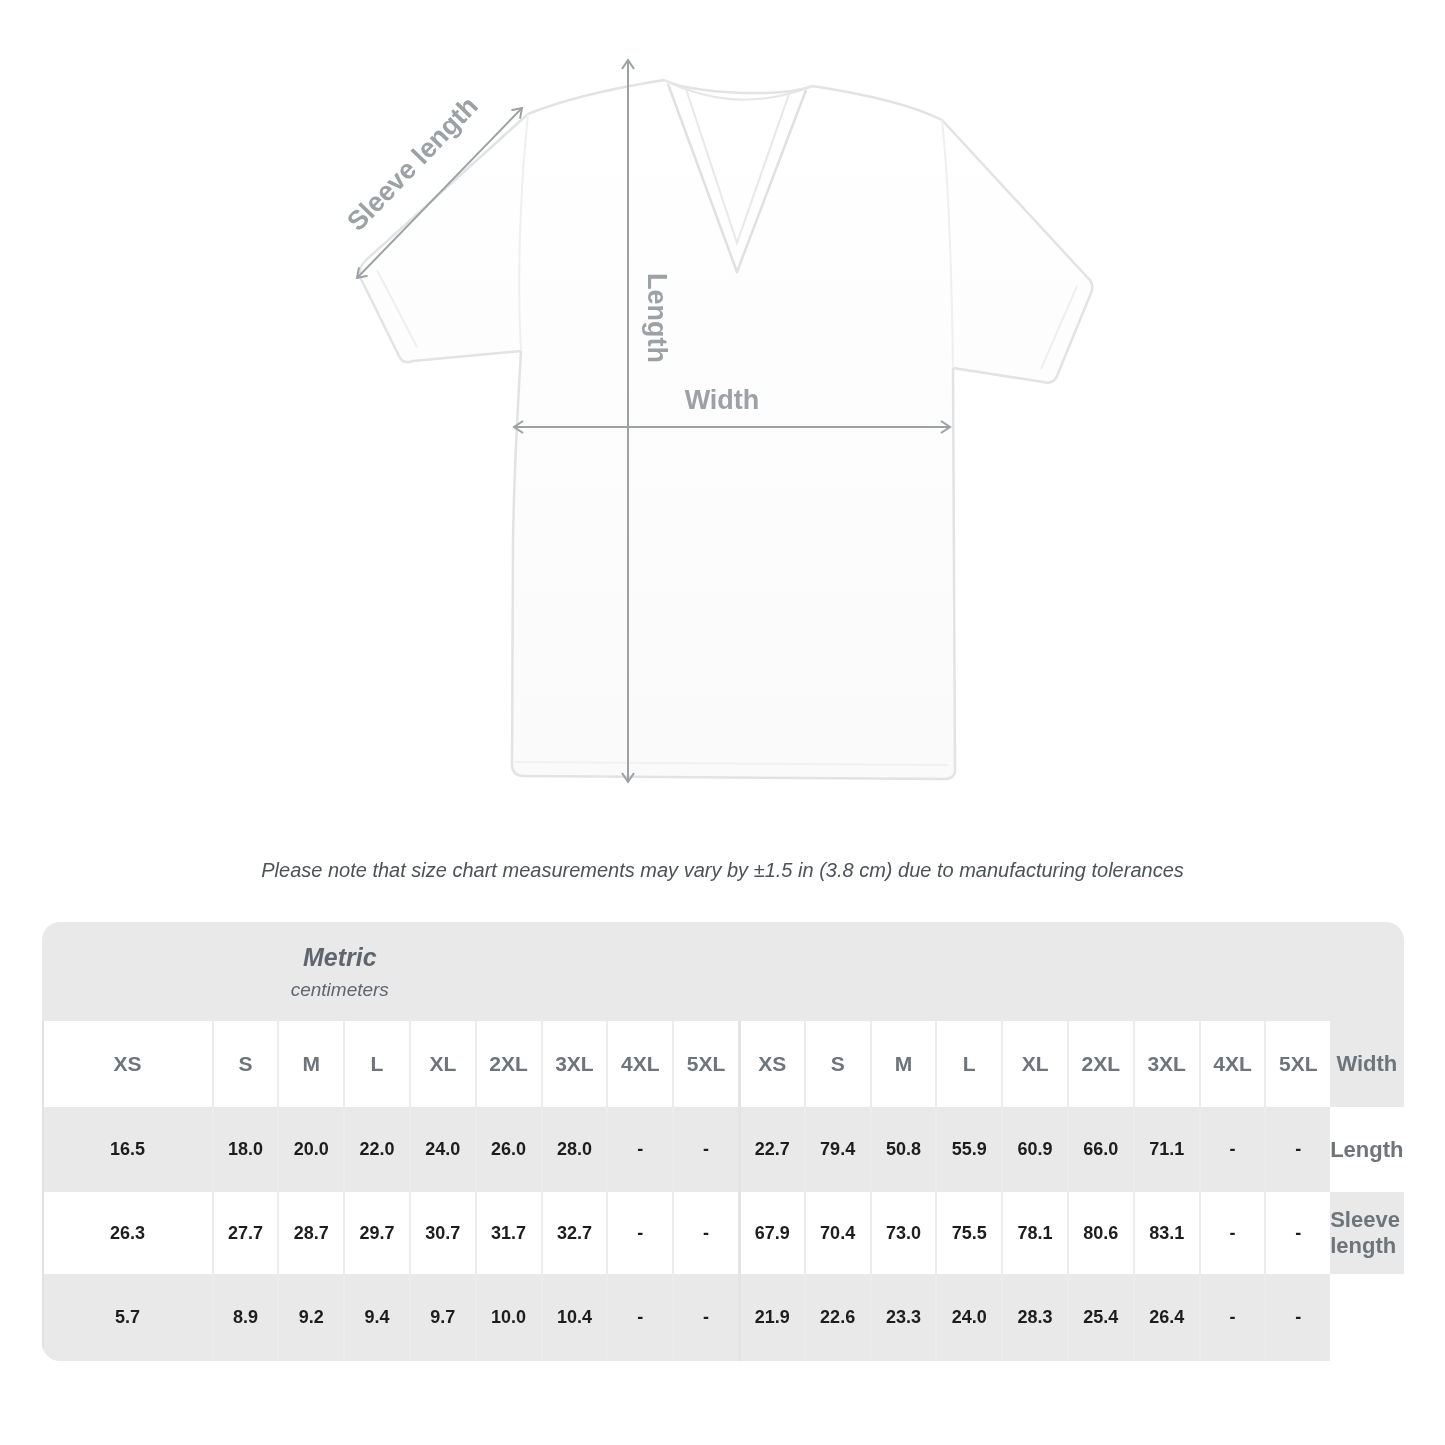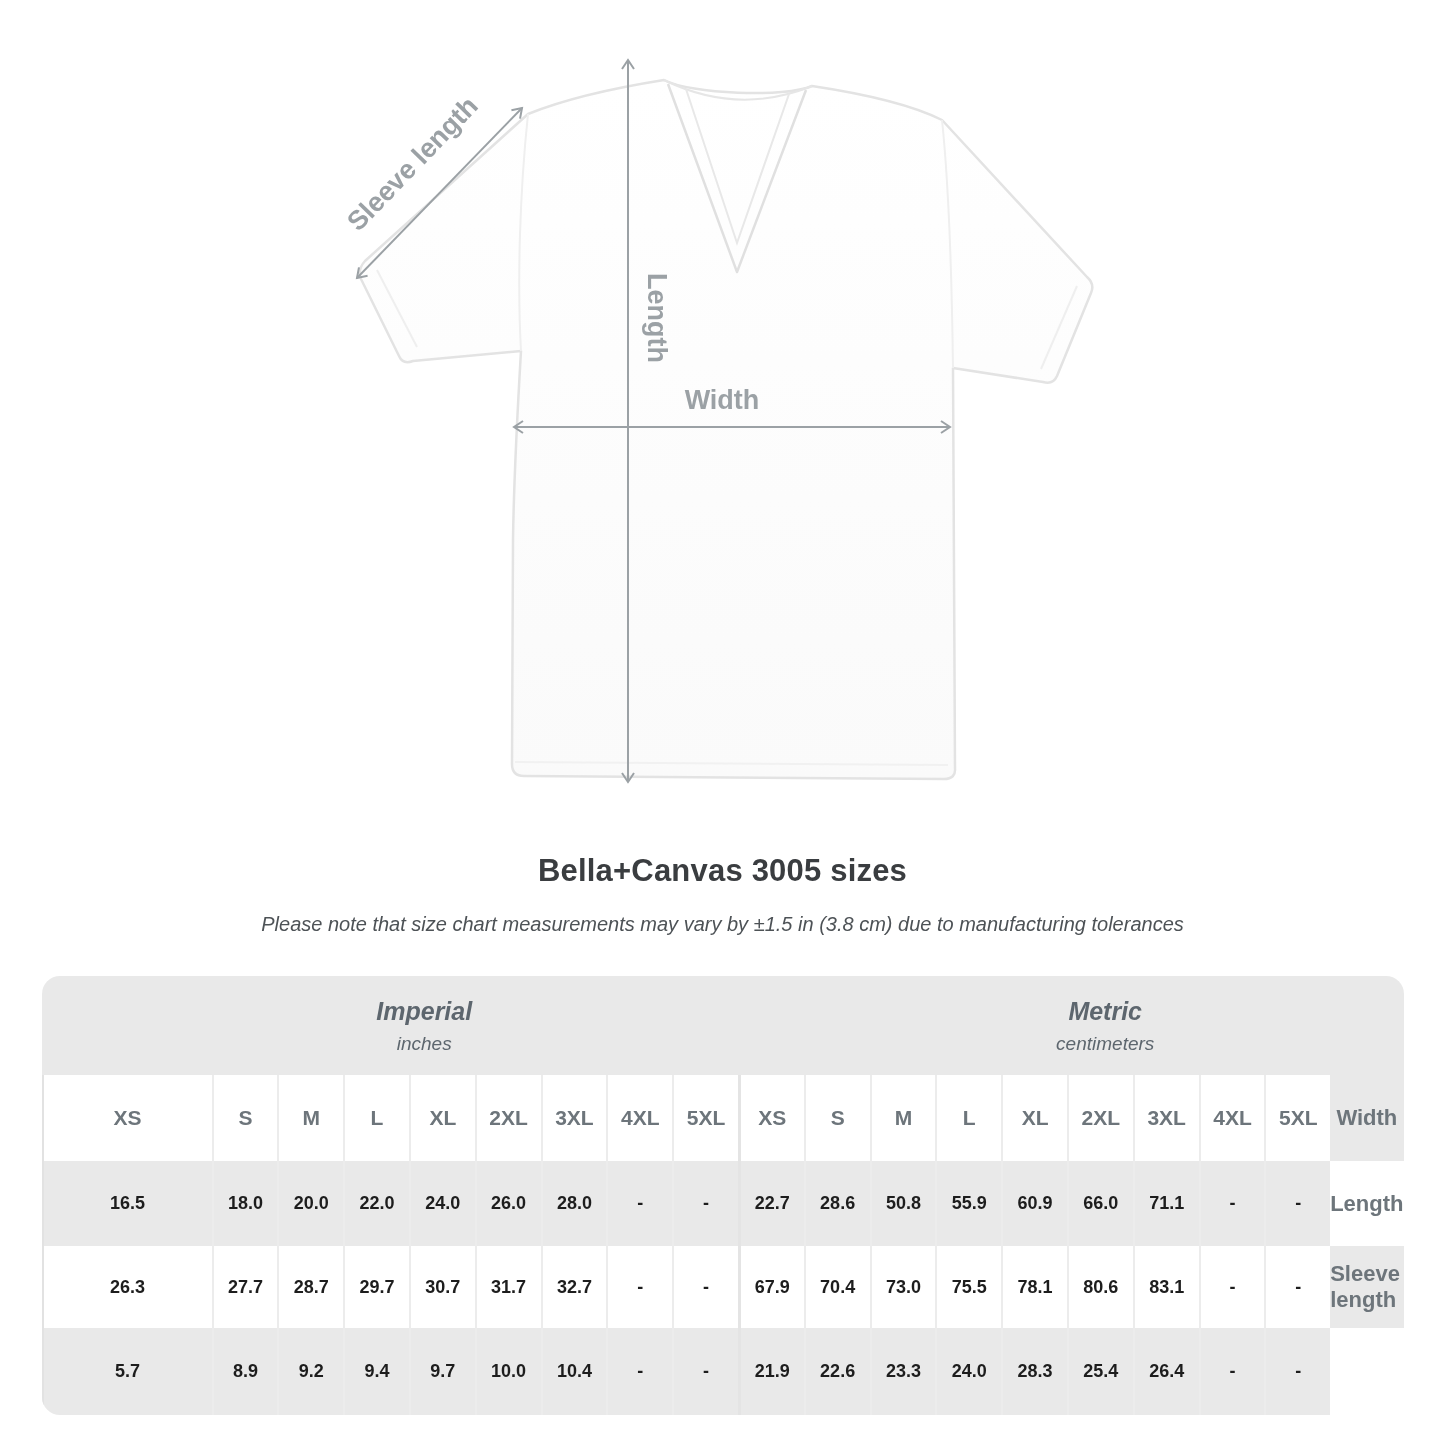--- a/index.html
+++ b/index.html
@@ -95,30 +95,25 @@
     </g>
 
     <g fill="#9ba1a5" font-weight="bold" font-size="27px" font-family="Liberation Sans, sans-serif" text-anchor="middle">
       <text x="722" y="409">Width</text>
       <text x="648" y="318" transform="rotate(90 648 318)">Length</text>
       <text x="419" y="170" transform="rotate(-46 419 170)">Sleeve length</text>
     </g>
   </svg>
 
   <div class="title-block">
-    <h1 class="page-title">Bella+Canvas 3005 sizes</h1>
     <p class="page-subtitle">Please note that size chart measurements may vary by ±1.5 in (3.8 cm) due to manufacturing tolerances</p>
   </div>
 
   <div class="table-card">
     <div class="unit-band">
-      <div class="band band-imperial">
-        <div class="band-name">Imperial</div>
-        <div class="band-unit">inches</div>
-      </div>
       <div class="band band-metric">
         <div class="band-name">Metric</div>
         <div class="band-unit">centimeters</div>
       </div>
     </div>
     <div class="grid" id="grid">
         <div class="cell hdr row-white first-data">XS</div>
         <div class="cell hdr row-white">S</div>
         <div class="cell hdr row-white">M</div>
         <div class="cell hdr row-white">L</div>
@@ -140,21 +135,21 @@
         <div class="cell val row-gray first-data">16.5</div>
         <div class="cell val row-gray">18.0</div>
         <div class="cell val row-gray">20.0</div>
         <div class="cell val row-gray">22.0</div>
         <div class="cell val row-gray">24.0</div>
         <div class="cell val row-gray">26.0</div>
         <div class="cell val row-gray">28.0</div>
         <div class="cell val row-gray">-</div>
         <div class="cell val row-gray">-</div>
         <div class="cell val row-gray half-div">22.7</div>
-        <div class="cell val row-gray">28.6</div>
+        <div class="cell val row-gray">79.4</div>
         <div class="cell val row-gray">50.8</div>
         <div class="cell val row-gray">55.9</div>
         <div class="cell val row-gray">60.9</div>
         <div class="cell val row-gray">66.0</div>
         <div class="cell val row-gray">71.1</div>
         <div class="cell val row-gray">-</div>
         <div class="cell val row-gray">-</div>
         <div class="cell lbl label-col row-white">Length</div>
         <div class="cell val row-white first-data">26.3</div>
         <div class="cell val row-white">27.7</div>

